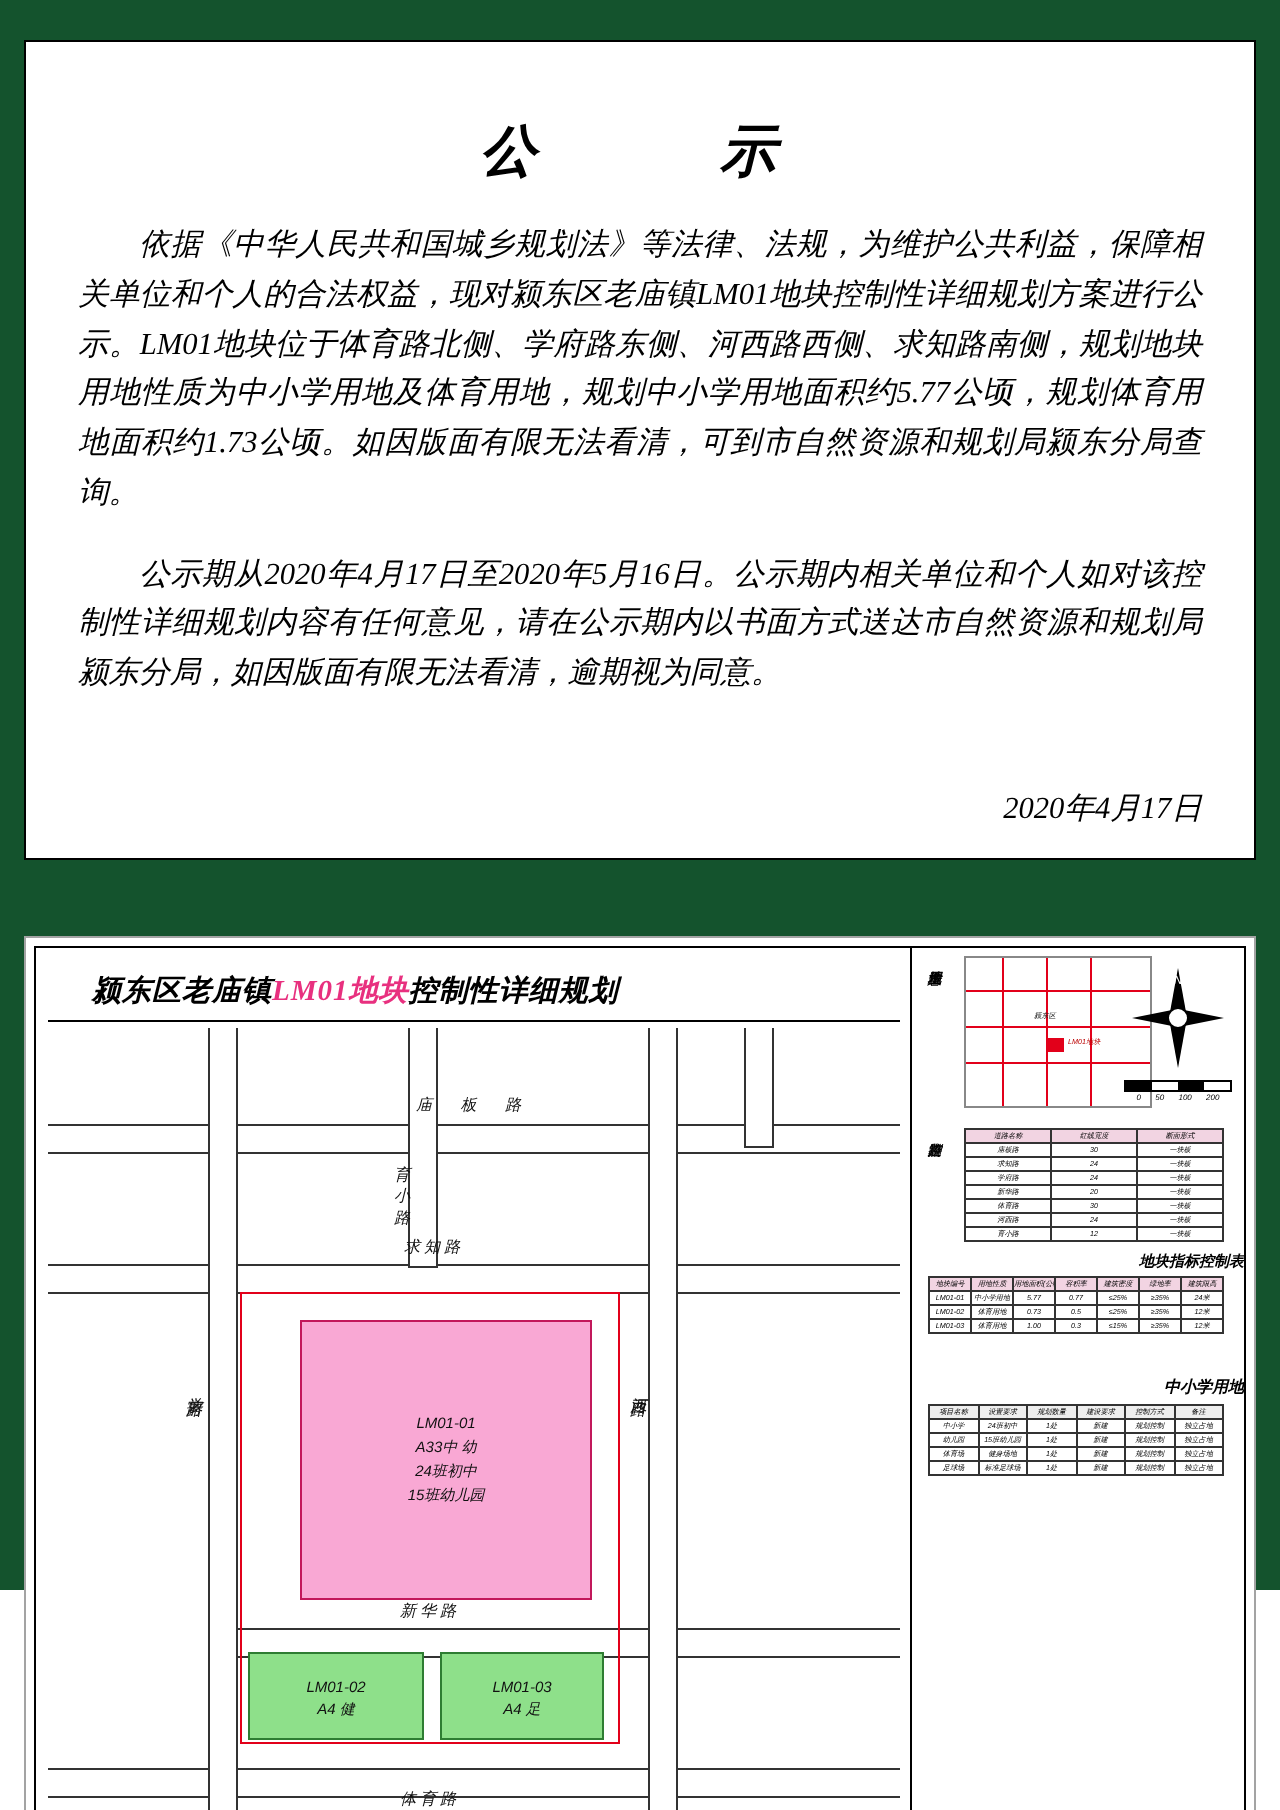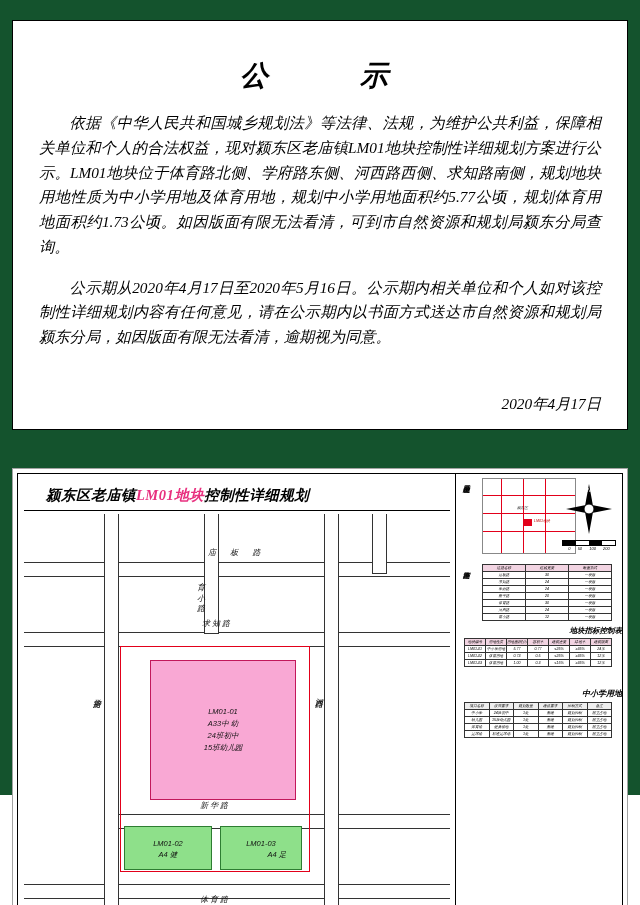--- a/index.html
+++ b/index.html
@@ -317,21 +317,21 @@
             <div class="parcel-label" style="top:82px;">15班幼儿园</div>
           </div>
 
           <div class="parcel parcel-green" style="left:100px; top:312px; width:88px; height:44px;">
             <div class="parcel-label" style="top:12px;">LM01-02</div>
             <div class="parcel-label" style="top:23px;">A4 健</div>
           </div>
 
           <div class="parcel parcel-green" style="left:196px; top:312px; width:82px; height:44px;">
             <div class="parcel-label" style="top:12px;">LM01-03</div>
-            <div class="parcel-label" style="top:23px;padding-left:16px;">A4 足</div>
+            <div class="parcel-label" style="top:23px;">A4 足</div>
           </div>
 
           <div class="road-name" style="left:184px; top:33px; letter-spacing:6px;">庙 板 路</div>
           <div class="road-name v" style="left:170px; top:62px;">育 小 路</div>
           <div class="road-name" style="left:178px; top:104px; letter-spacing:2px;">求知路</div>
           <div class="road-name" style="left:176px; top:286px; letter-spacing:2px;">新华路</div>
           <div class="road-name" style="left:176px; top:380px; letter-spacing:2px;">体育路</div>
           <div class="road-name v" style="left:66px; top:178px;">学府路</div>
           <div class="road-name v" style="left:288px; top:178px;">河西路</div>
         </div>

